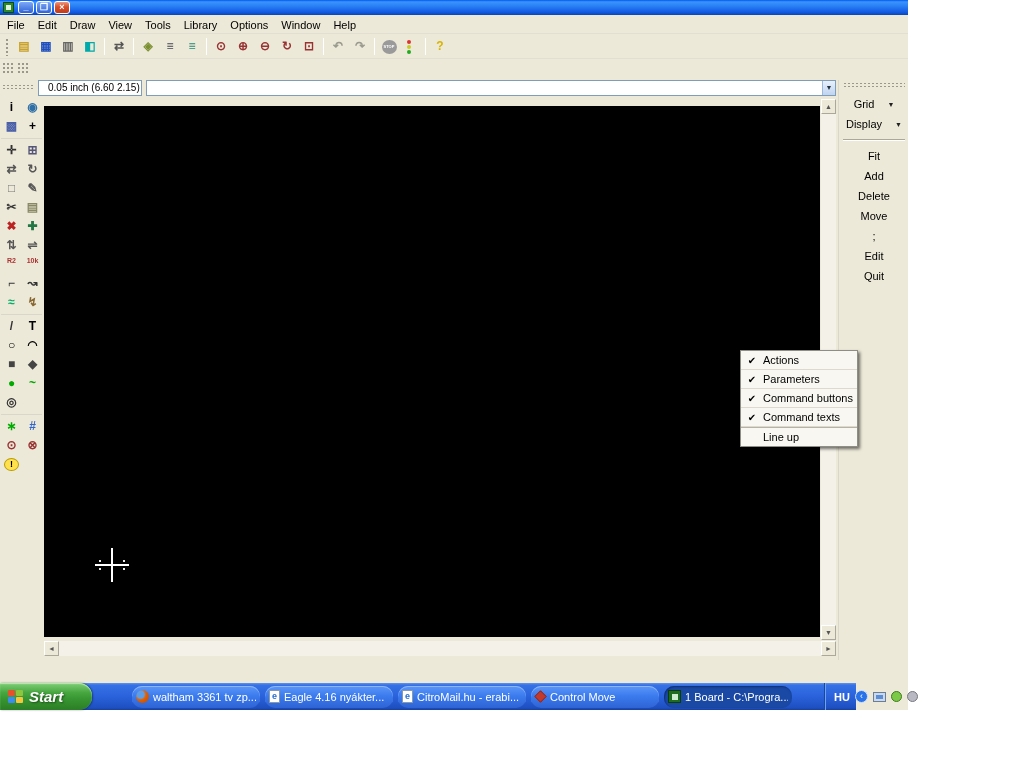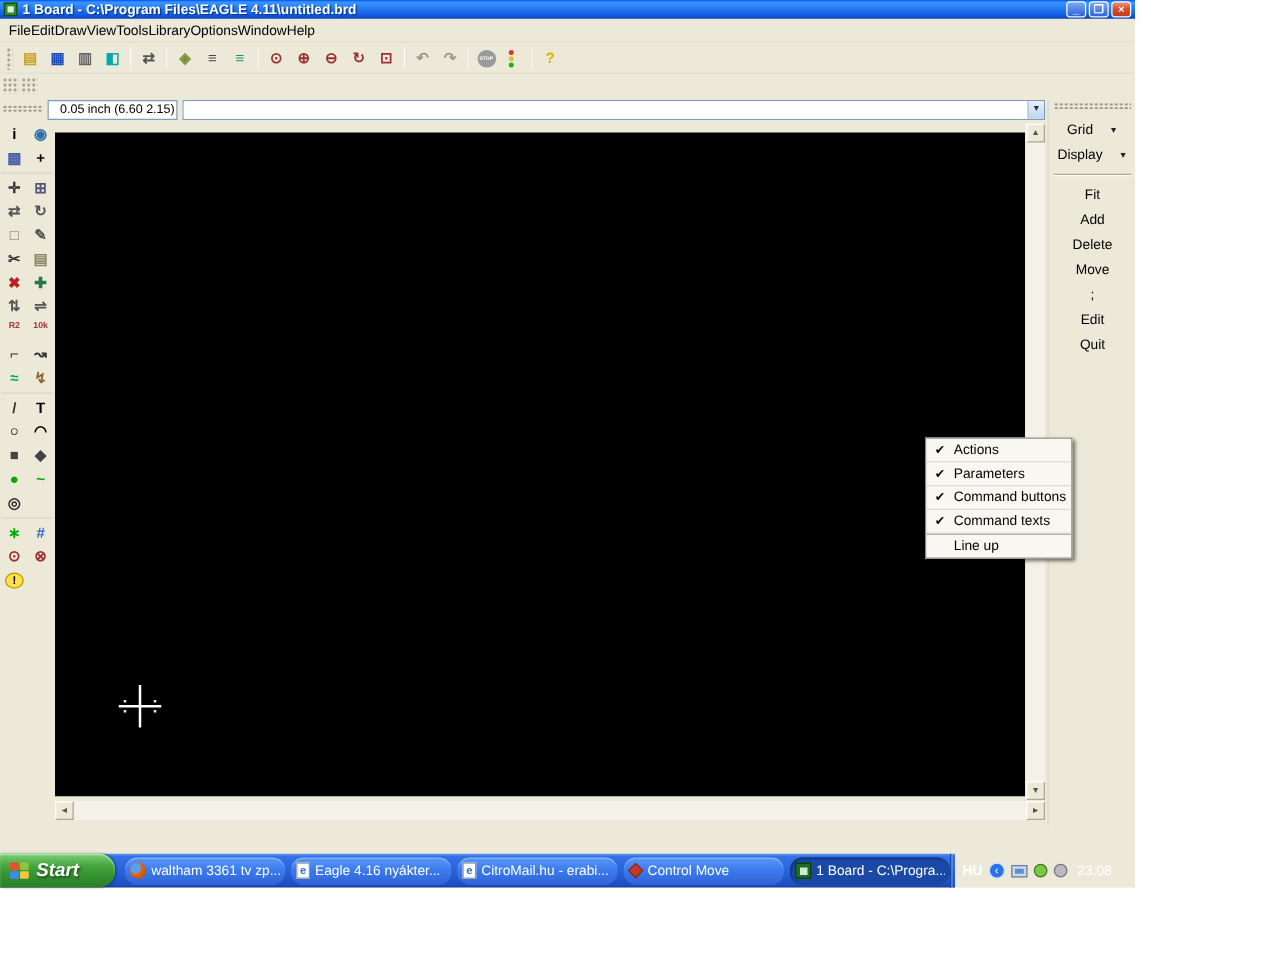--- a/index.html
+++ b/index.html
@@ -16,21 +16,21 @@
   .app-icon::after { content:""; position:absolute; left:2px; top:2px; width:5px; height:5px; background:#DFF3DF; }
   .title-text { flex:1; white-space:nowrap; overflow:hidden; text-shadow:1px 1px 1px #00317E; }
   .winbtns { display:flex; gap:2px; }
   .winbtn { width:16px; height:13px; border:1px solid #fff; border-radius:3px;
     background:linear-gradient(180deg,#7DA9F5,#2E62D8); color:#fff; font-size:9px; line-height:11px;
     text-align:center; font-weight:bold; }
   .winbtn.close { background:linear-gradient(180deg,#F09578,#D8502A 45%,#C13B1C); }
 
   
   .menubar { position:absolute; left:0; top:17px; width:908px; height:17px; display:flex;
-    align-items:center; padding:0 7px; border-bottom:1px solid #E2DFD2; }
+    align-items:center; gap:13px; padding:0 7px; border-bottom:1px solid #E2DFD2; }
   .menu-item { cursor:default; }
 
   
   .toolbar { position:absolute; left:0; top:35px; width:908px; height:24px; display:flex;
     align-items:center; padding:0 2px; border-bottom:1px solid #E2DFD2; }
   .grip-v { width:5px; height:18px; margin:0 3px;
     background-image:radial-gradient(#9B988B 1px, transparent 1.2px); background-size:4px 4px; }
   .tbtn { width:22px; height:20px; display:flex; align-items:center; justify-content:center; }
   .tsep { width:1px; height:17px; background:#CDC9BB; border-right:1px solid #fff; margin:0 3px; }
   .gicon { display:inline-block; min-width:15px; height:15px; line-height:15px; text-align:center;
@@ -94,23 +94,23 @@
 
   
   .ctxmenu { position:absolute; left:740px; top:350px; width:118px; background:#F8F7F2;
     border:1px solid #8E8E86; box-shadow:2px 2px 3px rgba(0,0,0,0.55); }
   .ctx-item { height:19px; display:flex; align-items:center; border-bottom:1px solid #DDD9CE; }
   .ctx-item:last-child { border-bottom:0; }
   .ctx-item.sep-before { border-top:1px solid #B5B2A6; }
   .ctx-check { width:22px; text-align:center; font-size:10px; }
 
   
-  .taskbar { position:absolute; left:0; top:683px; width:764px; height:27px;
+  .taskbar { position:absolute; left:0; top:683px; width:856px; height:27px;
     background:linear-gradient(180deg,#5E94F2 0%,#3671E4 8%,#2A62DC 50%,#1E4FC0 92%,#16409E 100%);
-    display:flex; align-items:center; }
+    display:flex; align-items:center;gap:32px; }
   .startbtn { height:27px; width:92px; border-radius:0 13px 13px 0; flex:0 0 auto;
     background:linear-gradient(180deg,#7FD078 0%,#48A740 35%,#379531 60%,#2B7E26 100%);
     box-shadow:inset 0 1px 1px #B8EDB2, 1px 0 2px rgba(0,0,0,.4);
     display:flex; align-items:center; gap:5px; padding-left:8px;
     color:#fff; font-size:15px; font-weight:bold; font-style:italic; text-shadow:1px 1px 2px #1C4F18; }
   .flag { width:16px; height:14px; display:grid; grid-template-columns:7px 7px; grid-template-rows:6px 6px; gap:1px; }
   .flag i { border-radius:1px; }
   .flag .f1{background:#E8502B;} .flag .f2{background:#8BC63E;} .flag .f3{background:#3D8BF0;} .flag .f4{background:#F6C63F;}
   .tasks { display:flex; gap:5px; margin-left:8px; }
   .task { width:128px; height:22px; border-radius:10px; display:flex; align-items:center; gap:4px;
@@ -138,21 +138,20 @@
   .tray-clock { margin-left:3px; }
 </style>
 </head>
 <body>
 
 <div class="page">
   <div class="screen">
 
     <div class="titlebar">
       <span class="app-icon"></span>
-      <span class="title-text">1 Board - C:\Program Files\EAGLE 4.11\untitled.brd</span>
       <span class="winbtns">
         <span class="winbtn">_</span>
         <span class="winbtn">❐</span>
         <span class="winbtn close">×</span>
       </span>
     </div>
 
     <div class="menubar">
         <span class="menu-item">File</span>
         <span class="menu-item">Edit</span>

